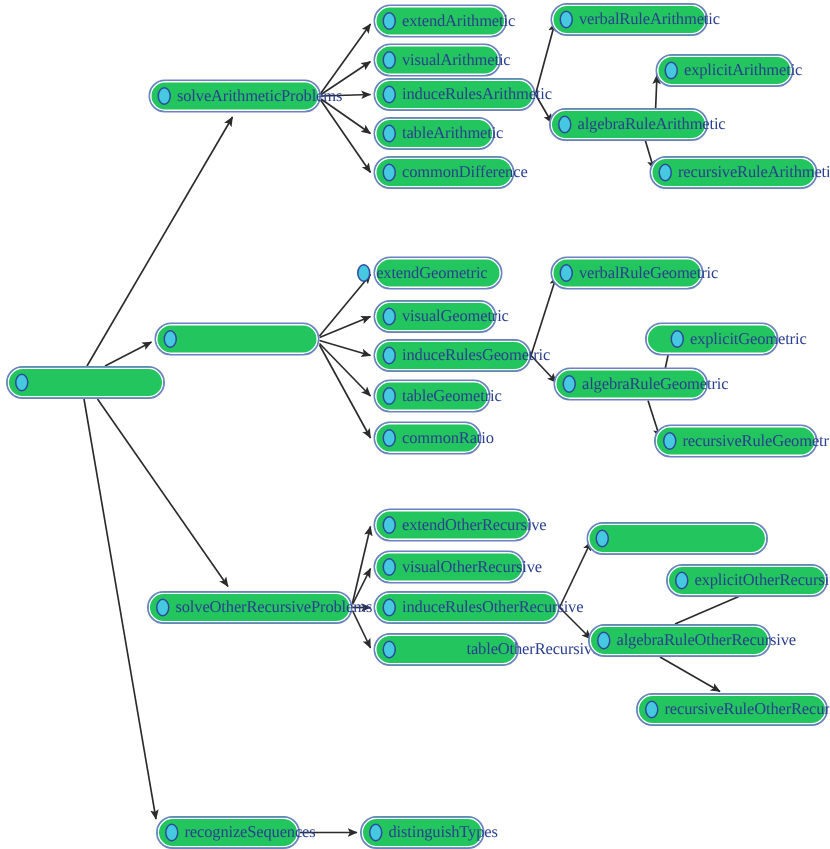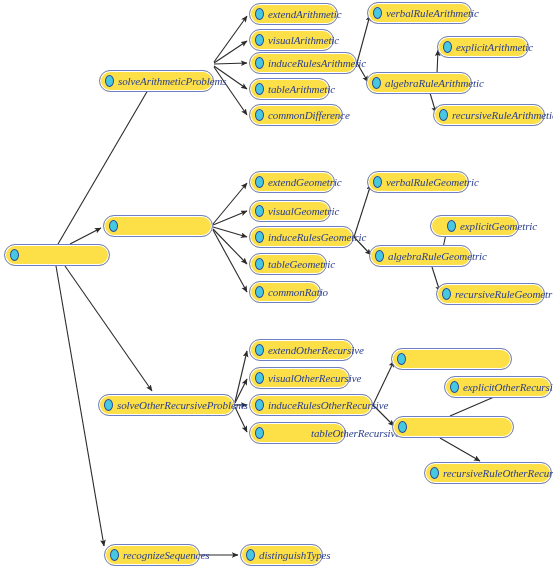--- a/index.html
+++ b/index.html
@@ -29,24 +29,23 @@
   .node {
     position: absolute;
     box-sizing: border-box;
     height: 22px;
     display: flex;
     align-items: center;
     gap: 4px;
     padding: 0 9px 0 5px;
     border: 1px solid #6f7fc4;
     border-radius: 11px;
-    background: #fde047;
+    background: #22c55e;
     box-shadow: 0 0 0 1px #ffffff inset;
     white-space: nowrap;
-    font-style: italic;
   }
   .node-icon {
     flex: 0 0 auto;
     width: 9px;
     height: 12px;
     border-radius: 50%;
     background: #45c8e0;
     border: 1px solid #2b4a9b;
     box-sizing: border-box;
   }
@@ -100,21 +99,21 @@
         <line x1="450" y1="416" x2="508" y2="391" stroke="#2b2b2b" stroke-width="1.1" marker-end="url(#arrowhead)"></line>
         <line x1="440" y1="438" x2="480" y2="461" stroke="#2b2b2b" stroke-width="1.1" marker-end="url(#arrowhead)"></line>
         <line x1="200" y1="555" x2="238" y2="555" stroke="#2b2b2b" stroke-width="1.1" marker-end="url(#arrowhead)"></line>
       </g>
   </svg>
 
   <div id="node-group">
       <div class="node" style="left: 4px; top: 244px; width: 106px;">
         <span class="node-icon" style="background: rgb(69, 200, 224); border-color: rgb(43, 74, 155);"></span>
       </div>
-      <div class="node" style="left: 99px; top: 53px; width: 115px; margin-top: 17px;">
+      <div class="node" style="left: 99px; top: 53px; width: 115px;">
         <span class="node-icon" style="background: rgb(69, 200, 224); border-color: rgb(43, 74, 155);"></span>
         <span class="node-label">solveArithmeticProblems</span>
       </div>
       <div class="node" style="left: 103px; top: 215px; width: 110px;">
         <span class="node-icon" style="background: rgb(69, 200, 224); border-color: rgb(43, 74, 155);"></span>
       </div>
       <div class="node" style="left: 98px; top: 394px; width: 137px;">
         <span class="node-icon" style="background: rgb(69, 200, 224); border-color: rgb(43, 74, 155);"></span>
         <span class="node-label">solveOtherRecursiveProblems</span>
       </div>
@@ -155,21 +154,21 @@
         <span class="node-label">explicitArithmetic</span>
       </div>
       <div class="node" style="left: 366px; top: 72px; width: 106px;">
         <span class="node-icon" style="background: rgb(69, 200, 224); border-color: rgb(43, 74, 155);"></span>
         <span class="node-label">algebraRuleArithmetic</span>
       </div>
       <div class="node" style="left: 433px; top: 104px; width: 112px;">
         <span class="node-icon" style="background: rgb(69, 200, 224); border-color: rgb(43, 74, 155);"></span>
         <span class="node-label">recursiveRuleArithmetic</span>
       </div>
-      <div class="node" style="left: 249px; top: 171px; width: 86px;">
+      <div class="node" style="left: 249px; top: 171px; width: 86px; justify-content: flex-end;">
         <span class="node-icon" style="background: rgb(69, 200, 224); border-color: rgb(43, 74, 155);"></span>
         <span class="node-label">extendGeometric</span>
       </div>
       <div class="node" style="left: 249px; top: 200px; width: 82px;">
         <span class="node-icon" style="background: rgb(69, 200, 224); border-color: rgb(43, 74, 155);"></span>
         <span class="node-label">visualGeometric</span>
       </div>
       <div class="node" style="left: 249px; top: 226px; width: 105px;">
         <span class="node-icon" style="background: rgb(69, 200, 224); border-color: rgb(43, 74, 155);"></span>
         <span class="node-label">induceRulesGeometric</span>
@@ -216,20 +215,21 @@
       </div>
       <div class="node" style="left: 391px; top: 348px; width: 121px;">
         <span class="node-icon" style="background: rgb(69, 200, 224); border-color: rgb(43, 74, 155);"></span>
       </div>
       <div class="node" style="left: 444px; top: 376px; width: 108px;">
         <span class="node-icon" style="background: rgb(69, 200, 224); border-color: rgb(43, 74, 155);"></span>
         <span class="node-label">explicitOtherRecursive</span>
       </div>
       <div class="node" style="left: 392px; top: 416px; width: 122px;">
         <span class="node-icon" style="background: rgb(69, 200, 224); border-color: rgb(43, 74, 155);"></span>
+        <span class="node-label">algebraRuleOtherRecursive</span>
       </div>
       <div class="node" style="left: 424px; top: 462px; width: 128px;">
         <span class="node-icon" style="background: rgb(69, 200, 224); border-color: rgb(43, 74, 155);"></span>
         <span class="node-label">recursiveRuleOtherRecursive</span>
       </div>
     </div>
 
 </div>
 
 </body></html>

